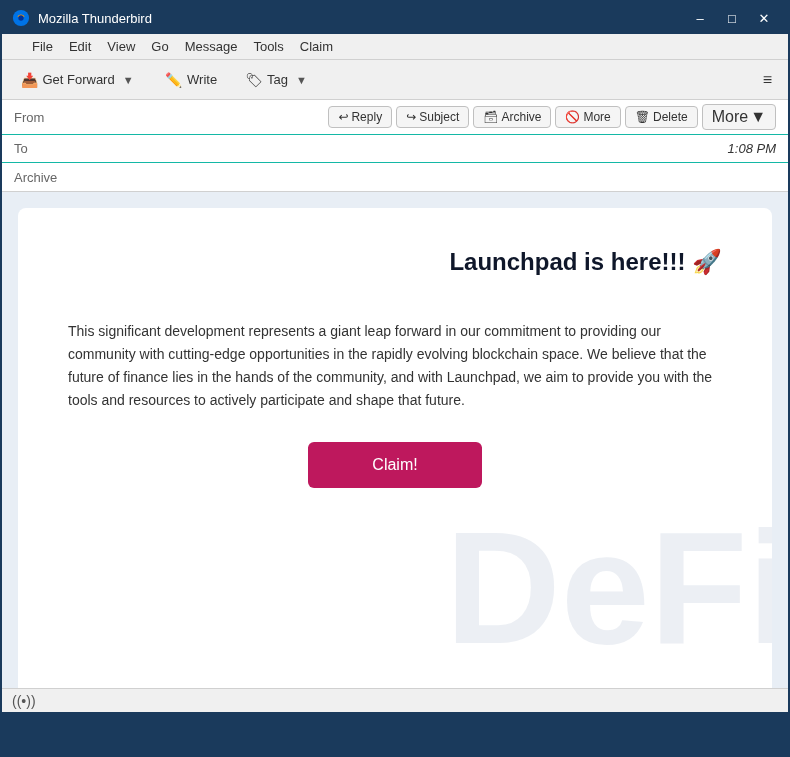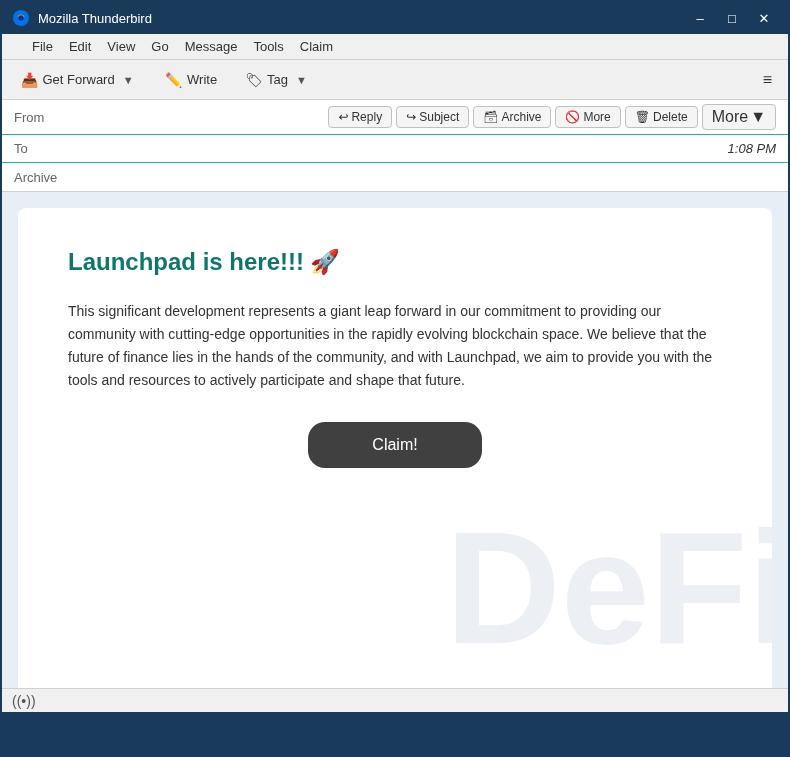--- a/index.html
+++ b/index.html
@@ -220,42 +220,43 @@
       font-weight: bold;
       color: rgba(180, 190, 210, 0.25);
       user-select: none;
       line-height: 1;
       font-family: Arial, sans-serif;
     }
 
     .email-title {
       font-size: 24px;
       font-weight: bold;
-      color: #0f766e;
-      margin-bottom: 24px;
+      color: #0f172a;
+      margin-bottom: 44px;
+      text-align: right;
     }
 
     .email-body p {
       font-size: 14px;
       color: #333;
       line-height: 1.65;
       margin-bottom: 18px;
     }
 
     .claim-btn-wrapper {
       display: flex;
       justify-content: center;
       margin-top: 30px;
     }
 
     .claim-btn {
-      background: #404040;
+      background: #be185d;
       color: white;
       border: none;
-      border-radius: 17px;
+      border-radius: 6px;
       padding: 14px 64px;
       font-size: 16px;
       cursor: pointer;
       font-weight: 500;
     }
 
     
     .statusbar {
       background: #f0f0f0;
       border-top: 1px solid #d0d0d0;

